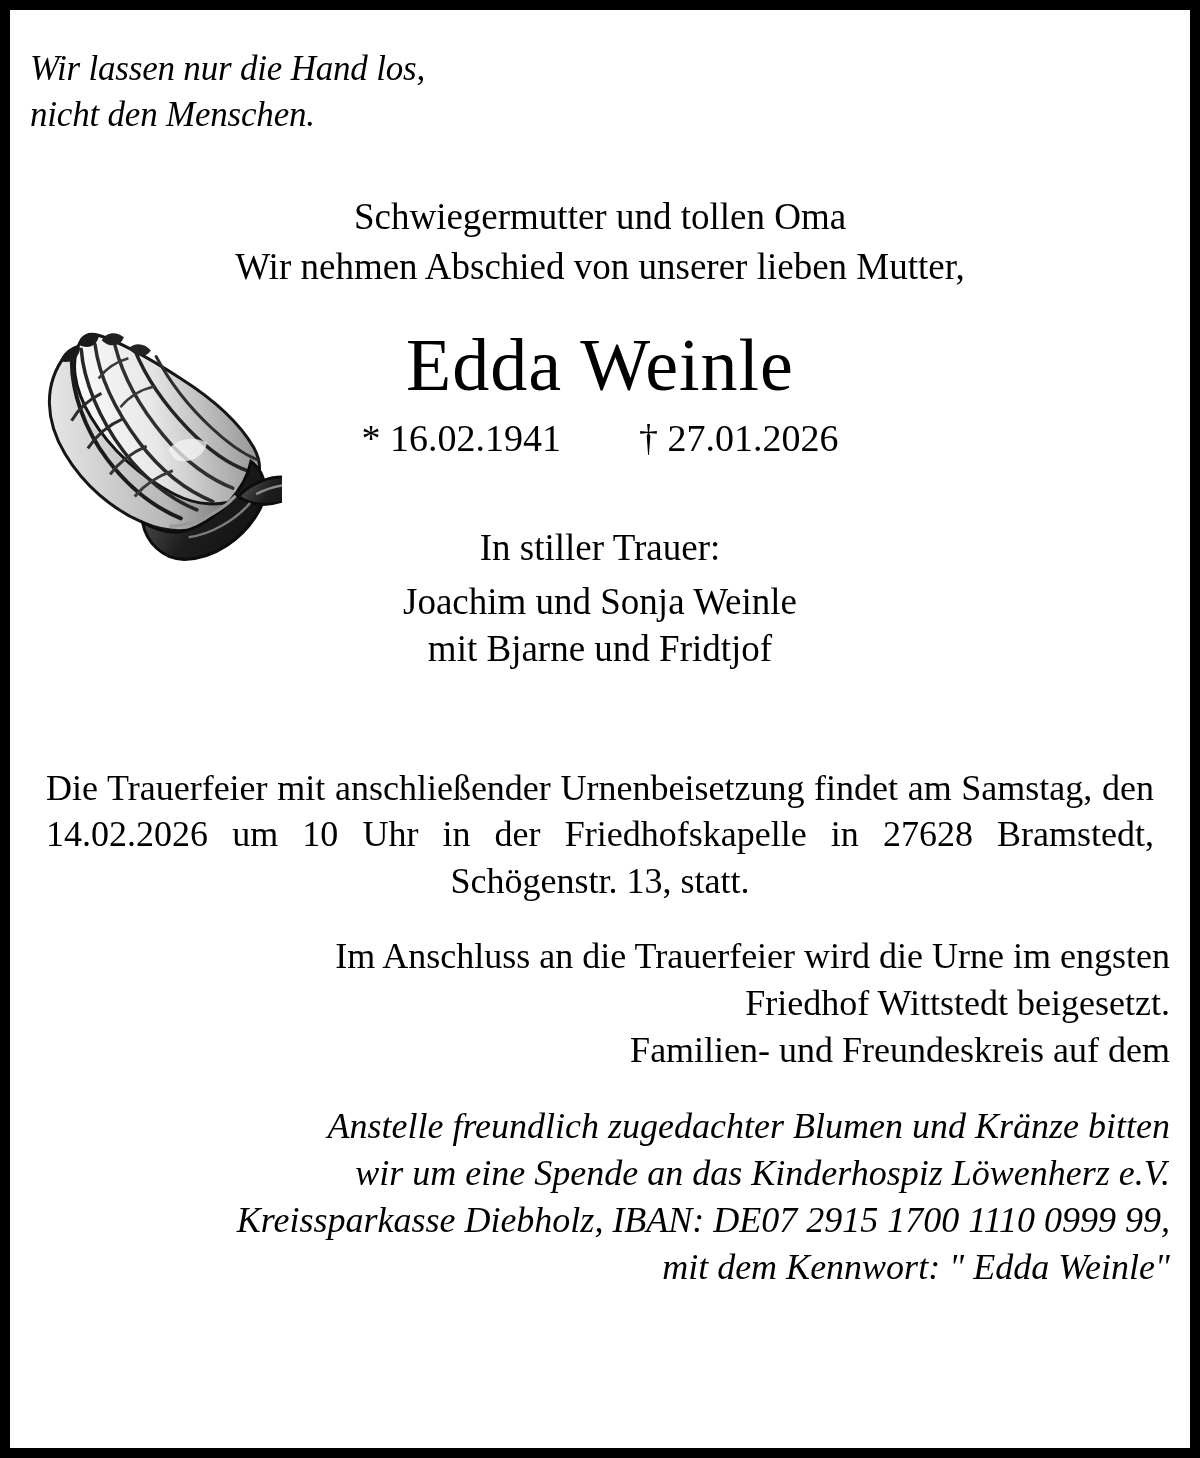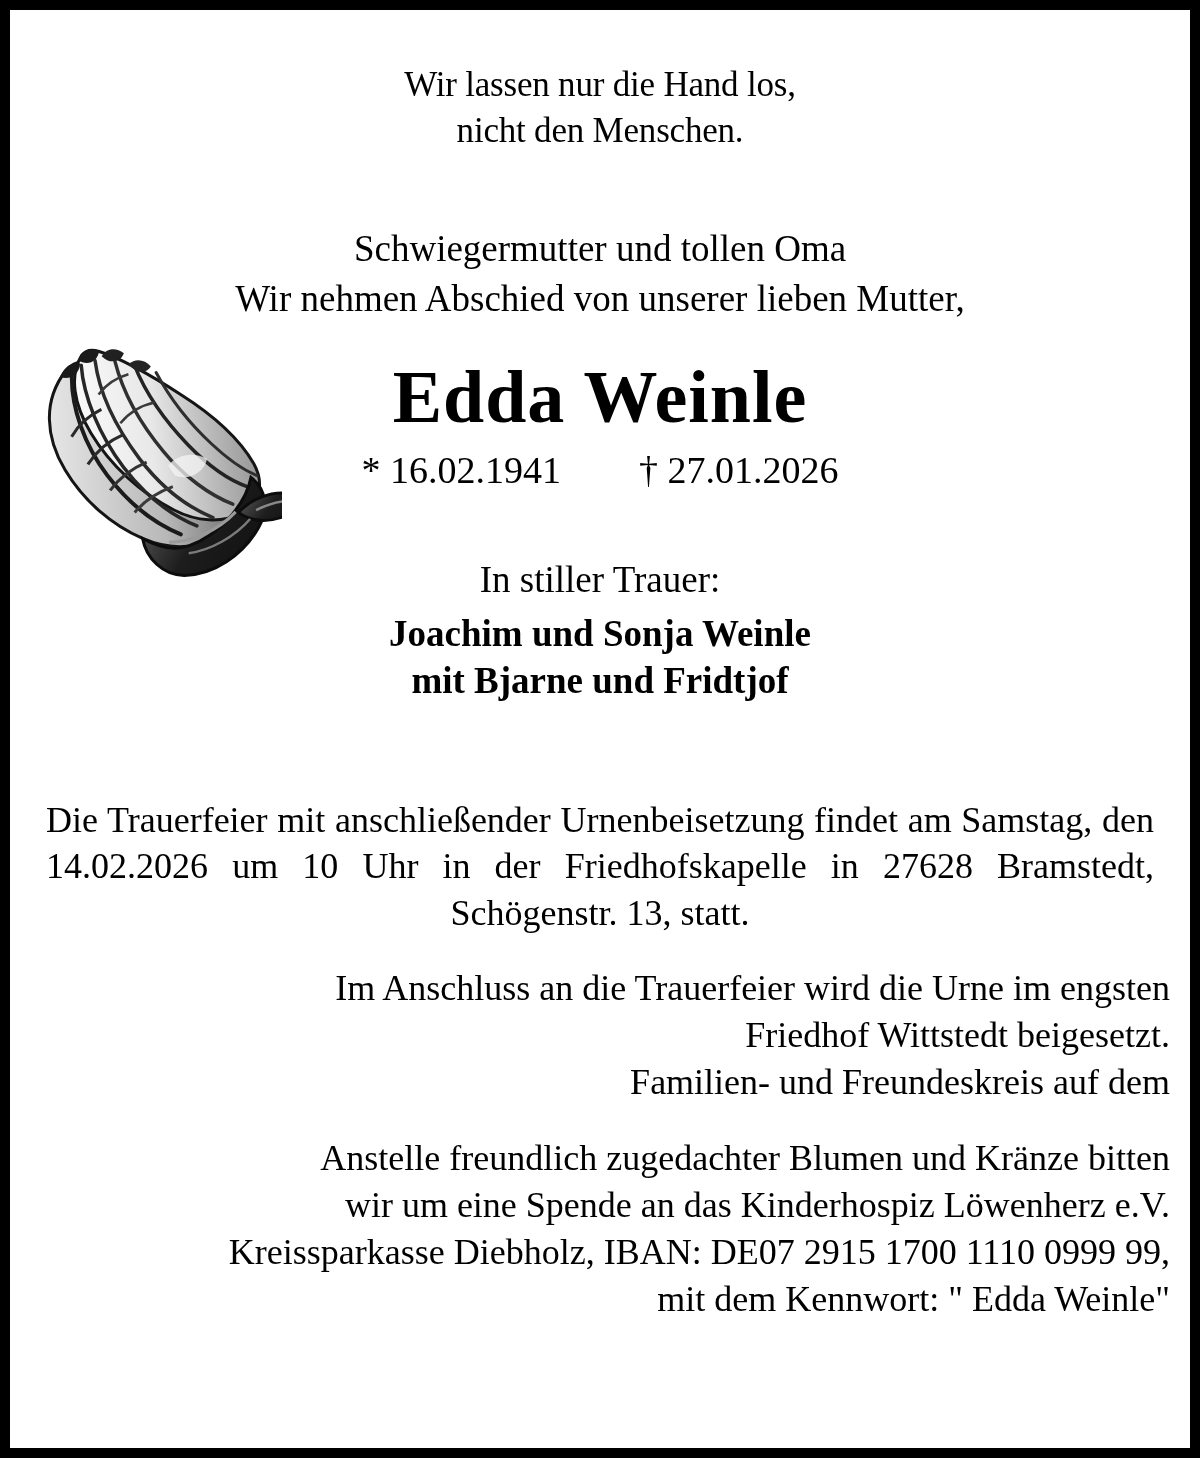--- a/index.html
+++ b/index.html
@@ -40,23 +40,23 @@
   .notice-body {
     position: relative;
     box-sizing: border-box;
     width: 100%;
     height: 100%;
     padding: 0 18px;
   }
 
   
   .epigraph {
-    margin: 16px;
+    margin: 0;
     padding-top: 34px;
-    text-align: center;
+    font-style: italic;
     font-size: 35px;
     line-height: 1.32;
     letter-spacing: -0.2px;
   }
   .epigraph .ln { display: block; white-space: pre; }
 
   
   .lead {
     margin: 0;
     padding-top: 54px;
@@ -68,21 +68,21 @@
 
   
   .name-block {
     padding-top: 34px;
     text-align: center;
   }
 
   .deceased-name {
     margin: 0;
     font-size: 74px;
-    font-weight: bold;
+    font-weight: normal;
     line-height: 1.1;
     letter-spacing: 1px;
     white-space: pre;
   }
 
   .lifespan {
     margin: 0;
     padding-top: 10px;
     font-size: 38px;
     line-height: 1.2;
@@ -109,21 +109,21 @@
   .mourners-intro {
     margin: 0;
     font-size: 37px;
     line-height: 1.3;
     white-space: pre;
   }
   .mourners-names {
     margin: 0;
     padding-top: 6px;
     font-size: 37px;
-    font-weight: bold;
+    font-weight: normal;
     line-height: 1.28;
   }
   .mourners-names .ln { display: block; white-space: pre; }
 
   
   .service {
     margin: 0;
     padding-top: 92px;
     font-size: 36px;
     line-height: 1.30;
@@ -136,21 +136,21 @@
   
   .para {
     margin: 0;
     padding-top: 28px;
     text-align: center;
     font-size: 36px;
     line-height: 1.30;
   }
   .para .ln { display: block; white-space: pre; text-align: right; }
 
-  .para-donation { padding-top: 30px; }
+  .para-donation { padding-top: 30px; font-style: italic; }
   .para-donation .ln { white-space: pre; }
 
   
   .footer {
     margin: 0;
     padding-top: 76px;
     text-align: center;
     font-size: 36px;
     line-height: 1.25;
     white-space: pre;

